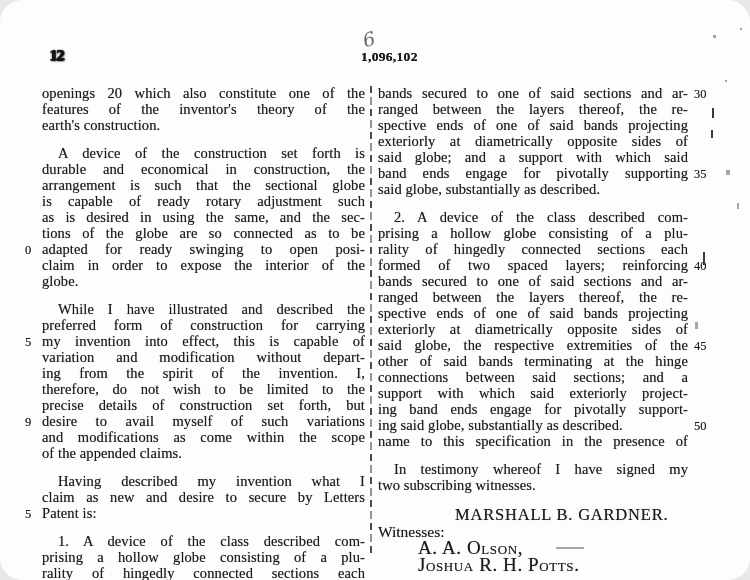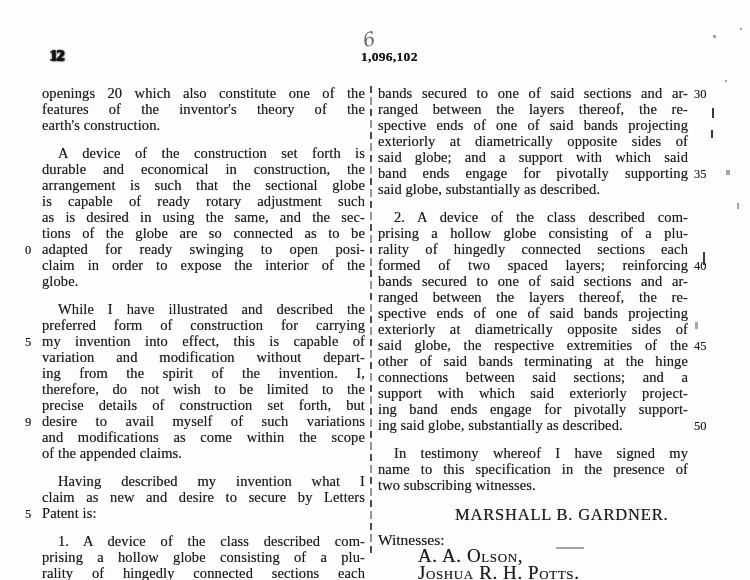--- a/index.html
+++ b/index.html
@@ -1,19 +1,20 @@
 <!DOCTYPE html>
 <html><head>
 <meta charset="utf-8">
 <style>
   html,body{margin:0;padding:0;background:#e8e8e8;}
   .page{
     position:relative;width:750px;height:580px;background:#fdfdfb;
     font-family:"Liberation Serif","DejaVu Serif",serif;color:#1b1b1b;
     overflow:hidden;
+    border-radius:22px;
   }
   
   .pagenum{
     position:absolute;left:50px;top:48px;font-size:14px;font-weight:bold;
     letter-spacing:-1px;transform:scaleX(1.15);
     text-shadow:0 0 1px #000,1px 0 1px #000,0 1px 1px #000,1px 1px 2px #000;
   }
   .patnum{
     position:absolute;left:337px;top:49px;font-size:13.5px;font-weight:bold;
     letter-spacing:.3px;text-shadow:0 0 .6px #222;margin-left:24px;
@@ -48,21 +49,21 @@
     text-shadow:0 0 .5px rgba(25,25,25,.5);
   }
   .ln-l{left:-17px;width:14px;text-align:right;}
   .ln-r{left:calc(100% + 6px);width:26px;text-align:right;}
   
   .sig{
     margin-top:13px;height:18px;line-height:18px;font-size:16.5px;
     letter-spacing:.8px;padding-left:77px;
     text-shadow:0 0 .7px rgba(25,25,25,.6);
   }
-  .wit-label{margin-top:8px;height:16px;line-height:16px;font-size:15.5px;
+  .wit-label{height:16px;line-height:16px;font-size:15.5px;
     text-shadow:0 0 .7px rgba(25,25,25,.55);}
   .wit-name{padding-left:40px;height:16.5px;line-height:16.5px;font-size:19px;
     font-variant:small-caps;letter-spacing:.6px;
     text-shadow:0 0 .7px rgba(25,25,25,.55);}
   
   .spk{position:absolute;background:#3a3a3a;display:block;}
   .spk.soft{opacity:.45;}
 </style>
 </head>
 <body>
@@ -123,22 +124,22 @@
         <div class="tline"><span>bands secured to one of said sections and ar-</span></div>
         <div class="tline"><span>ranged between the layers thereof, the re-</span></div>
         <div class="tline"><span>spective ends of one of said bands projecting</span></div>
         <div class="tline"><span>exteriorly at diametrically opposite sides of</span></div>
         <div class="tline"><span>said globe, the respective extremities of the</span><span class="lineno ln-r">45</span></div>
         <div class="tline"><span>other of said bands terminating at the hinge</span></div>
         <div class="tline"><span>connections between said sections; and a</span></div>
         <div class="tline"><span>support with which said exteriorly project-</span></div>
         <div class="tline"><span>ing band ends engage for pivotally support-</span></div>
         <div class="tline pend"><span>ing said globe, substantially as described.</span><span class="lineno ln-r">50</span></div>
+        <div class="tline"><span>name to this specification in the presence of</span></div>
         <div class="tline ind"><span>In testimony whereof I have signed my</span></div>
-        <div class="tline"><span>name to this specification in the presence of</span></div>
         <div class="tline pend"><span>two subscribing witnesses.</span></div>
       </div>
     <div class="sig">MARSHALL B. GARDNER.</div>
     <div class="wit-label">Witnesses:</div>
     <div class="wit-name">A. A. Olson,</div>
     <div class="wit-name">Joshua R. H. Potts.</div>
   </div>
 
   <i class="spk" style="left:712px;top:108px;width:2px;height:10px;"></i>
   <i class="spk" style="left:711px;top:130px;width:2px;height:8px;"></i>

